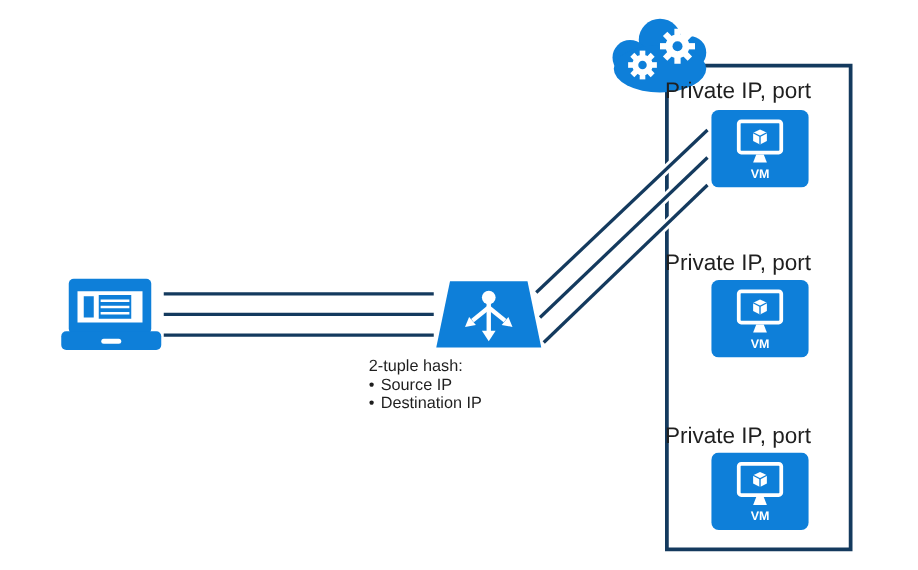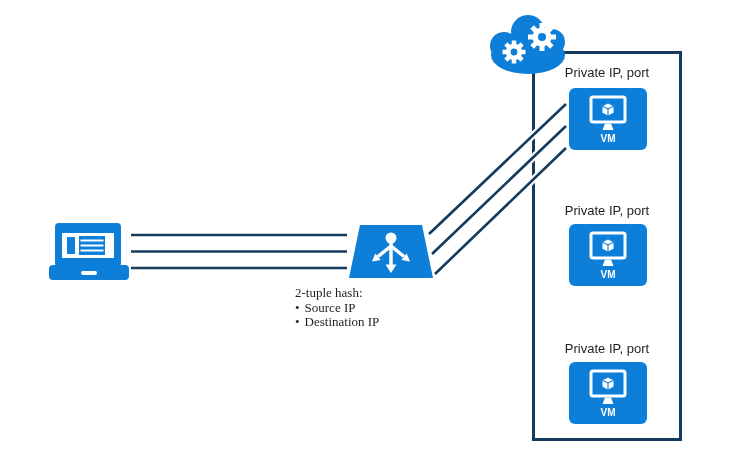--- a/index.html
+++ b/index.html
@@ -10,27 +10,27 @@
     overflow:hidden;
   }
   .abs{position:absolute;}
   .lines-svg{position:absolute;left:0;top:0;}
   .boundary{
     position:absolute;left:532px;top:51px;width:150px;height:390px;
     border:3px solid var(--line-navy,#143a5e);
     box-sizing:border-box;background:transparent;
   }
   .vm-label{
-    position:absolute;left:532px;width:150px;text-align:center;
-    font-size:13px;color:var(--text-dark,#1f1f1f);line-height:17px;
+    position:absolute;left:532px;width:150px;
+    font-size:18px;color:var(--text-dark,#1f1f1f);line-height:17px;
   }
   .vm-box{position:absolute;left:569px;width:78px;height:62px;}
   .caption{
     position:absolute;left:295px;top:286px;
-    font-size:13px;line-height:14.5px;color:var(--text-dark,#1f1f1f);font-family:Liberation Serif, serif;
+    font-size:13px;line-height:14.5px;color:var(--text-dark,#1f1f1f);
   }
   .caption .row{display:flex;gap:5px;align-items:baseline;}
 </style>
 </head>
 <body>
 
 <div class="canvas">
 
   <div class="boundary"></div>
 

